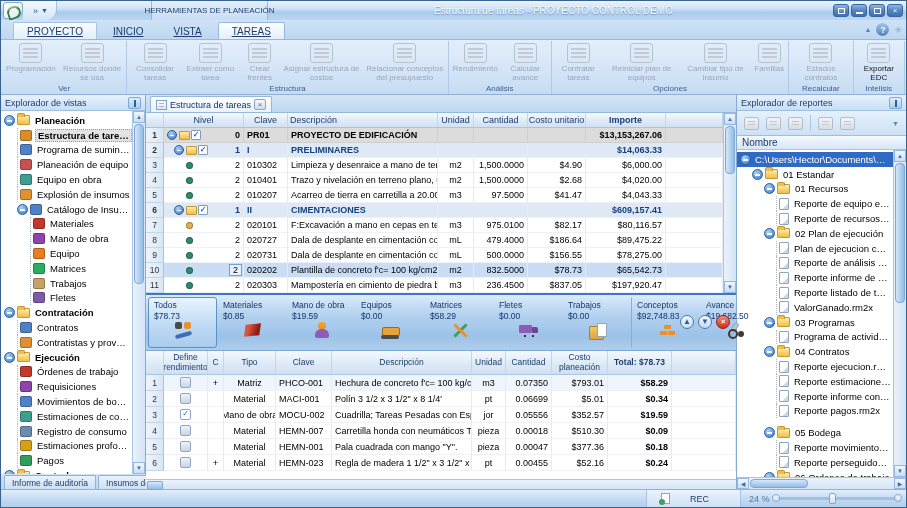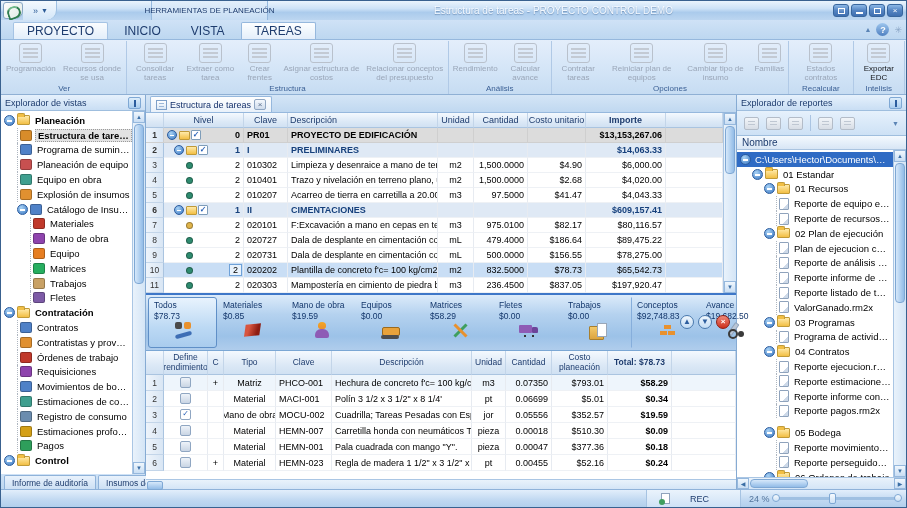--- a/index.html
+++ b/index.html
@@ -28,22 +28,22 @@
           background:linear-gradient(#8cb8e6,#5484c2 50%,#3f6fb0); display:flex; align-items:center; justify-content:center;
           font-size:8px; line-height:1; }
   .wbtn i { display:block; }
   .i-min { width:7px; height:2px; background:#fff; margin-top:5px; }
   .i-res { width:7px; height:6px; border:1px solid #fff; }
   .i-sq  { width:7px; height:6px; border:1px solid #fff; background:linear-gradient(#fff3,#fff0); }
 
   
   .tabstrip { height:20px; background:linear-gradient(#cfe2f6,#bdd7f0); display:flex; align-items:flex-end;
               padding-left:12px; border-bottom:1px solid #96b8dd; position:relative; flex:none; }
-  .rtab { height:17px; padding:0 13px; font-size:12px; color:#1e3c6e; display:flex; align-items:center;
-          border:1px solid transparent; border-bottom:none; border-radius:2px 2px 0 0; margin-right:2px; white-space:nowrap; }
+  .rtab { height:17px; padding:0 13px; font-size:10px; color:#1e3c6e; display:flex; align-items:center;
+          border:1px solid transparent; border-bottom:none; border-radius:2px 2px 0 0; margin-right:2px; white-space:nowrap;text-decoration:underline; }
   .rtab.first { background:linear-gradient(#fafcfe,#e2eefa); border-color:#a5c3e4; }
   .rtab.active { background:linear-gradient(#fdfeff,#eef5fc 60%,#e4eefa); border-color:#96b8dd; }
   .tabstrip-right { position:absolute; right:4px; top:3px; display:flex; gap:5px; align-items:center; color:#5b84b5; font-size:9px; }
   .mini-help { width:13px; height:13px; border-radius:50%; background:linear-gradient(#9ec6ee,#4f80c0);
                color:#fff; font-size:9px; font-weight:bold; display:flex; align-items:center; justify-content:center; }
 
   
   .ribbon { height:55px; background:linear-gradient(#e4eefb,#d4e5f7 55%,#c6dcf2); display:flex;
             border-bottom:1px solid #8fb0d4; padding:1px 1px 0 1px; flex:none; }
   .rgroup { display:flex; flex-direction:column; border-right:1px solid #b0c9e6; padding:0 1px; }
@@ -441,20 +441,25 @@
             <div class="titem" style="padding-left: 16px;">
               <span class="guide"></span>
               <span class="t-ico" style="background: rgb(79, 129, 199);"></span>
               <span class="lbl">Contratos</span>
             </div>
             <div class="titem" style="padding-left: 16px;">
               <span class="guide"></span>
               <span class="t-ico" style="background: rgb(224, 144, 48);"></span>
               <span class="lbl">Contratistas y proveedores</span>
             </div>
+            <div class="titem bold" style="padding-left: 3px;">
+              <span class="t-exp"></span>
+              <span class="t-folder"></span>
+              <span class="lbl">Ejecución</span>
+            </div>
             <div class="titem" style="padding-left: 16px;">
               <span class="guide"></span>
               <span class="t-ico" style="background: rgb(192, 57, 43);"></span>
               <span class="lbl">Órdenes de trabajo</span>
             </div>
             <div class="titem" style="padding-left: 16px;">
               <span class="guide"></span>
               <span class="t-ico" style="background: rgb(142, 68, 173);"></span>
               <span class="lbl">Requisiciones</span>
             </div>

